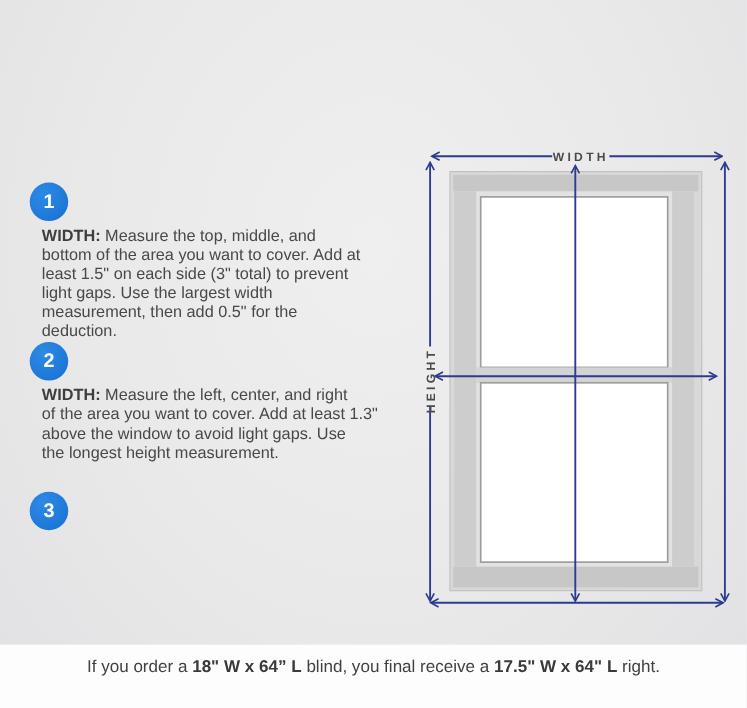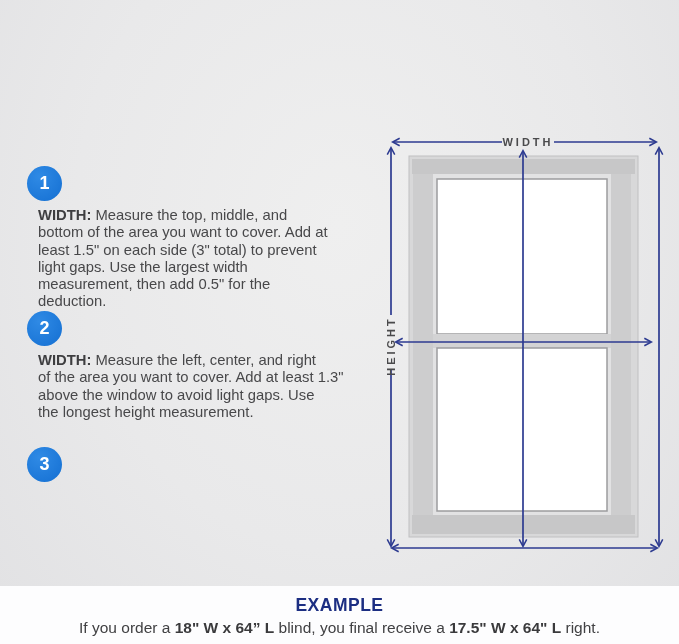--- a/index.html
+++ b/index.html
@@ -124,17 +124,16 @@
         <path class="meas-line" d="M523,150 V545" marker-start="url(#arrow)" marker-end="url(#arrow)"></path>
 
         <path class="meas-line" d="M396,341 H651" marker-start="url(#arrow)" marker-end="url(#arrow)"></path>
 
         <path class="meas-line" d="M392,547 H657" marker-start="url(#arrow)" marker-end="url(#arrow)"></path>
       </g>
     </svg>
   </div>
 
   <footer class="example">
-    <div class="example-heading">EXAMPLE</div>
     <p class="example-text"><span>If you order a </span><b>18" W x 64” L</b><span> blind, you final receive a </span><b>17.5" W x 64" L</b><span> right.</span></p>
   </footer>
 
 </div>
 
 </body></html>

